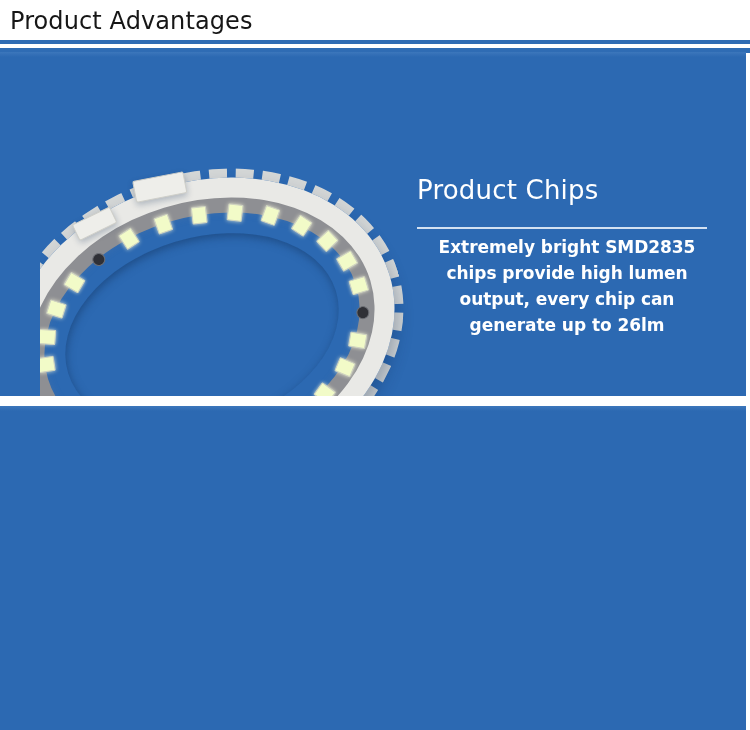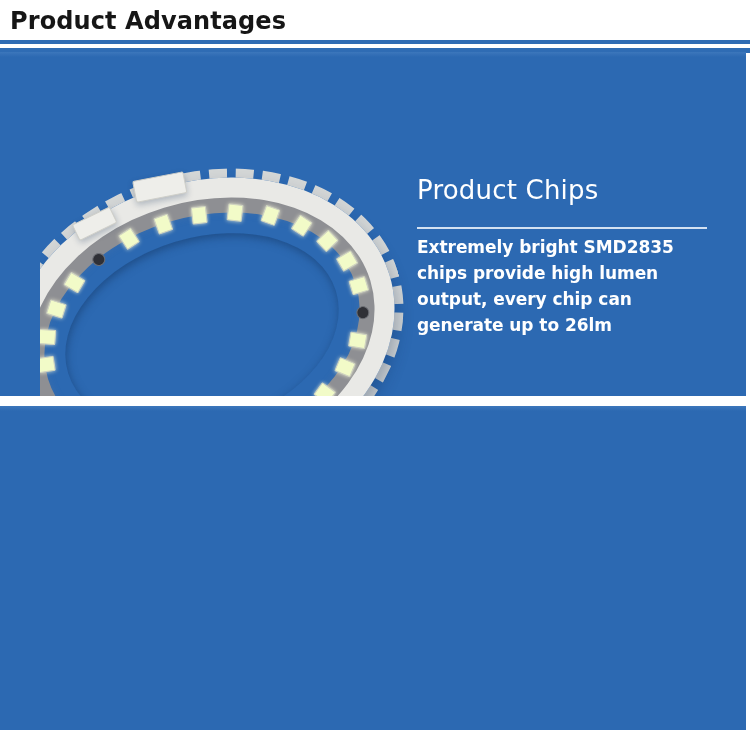--- a/index.html
+++ b/index.html
@@ -14,21 +14,21 @@
     overflow: hidden;
     font-family: "DejaVu Sans", "Liberation Sans", sans-serif;
   }
 
   
   #page-title {
     position: absolute;
     left: 10px;
     top: 6px;
     font-size: 24px;
-    font-weight: 700;
+    font-weight: 400;
     color: #161616;
     letter-spacing: 0.1px;
     line-height: 30px;
     white-space: nowrap;
   }
   #header-rule-thin {
     position: absolute;
     left: 0;
     top: 40px;
     width: 750px;
@@ -90,20 +90,21 @@
     margin-top: 6px;
     opacity: .92;
   }
   .panel-body {
     margin-top: 5px;
     font-size: 17px;
     font-weight: 700;
     color: #ffffff;
     line-height: 26px;
     letter-spacing: -0.05px;
+    text-align: center;
   }
   #chips-text { top: 100px; }
 
   
   .product-figure {
     position: absolute;
     overflow: hidden;
   }
 
   

